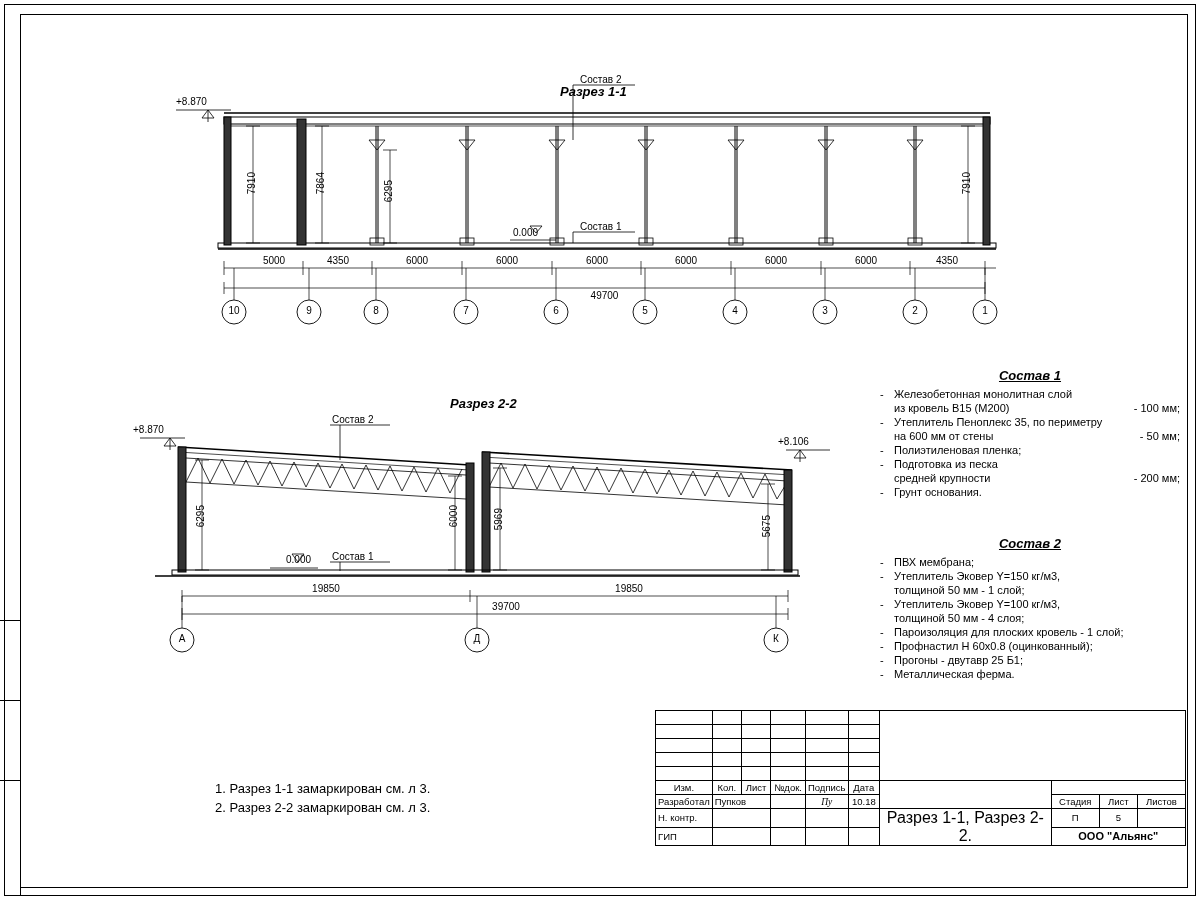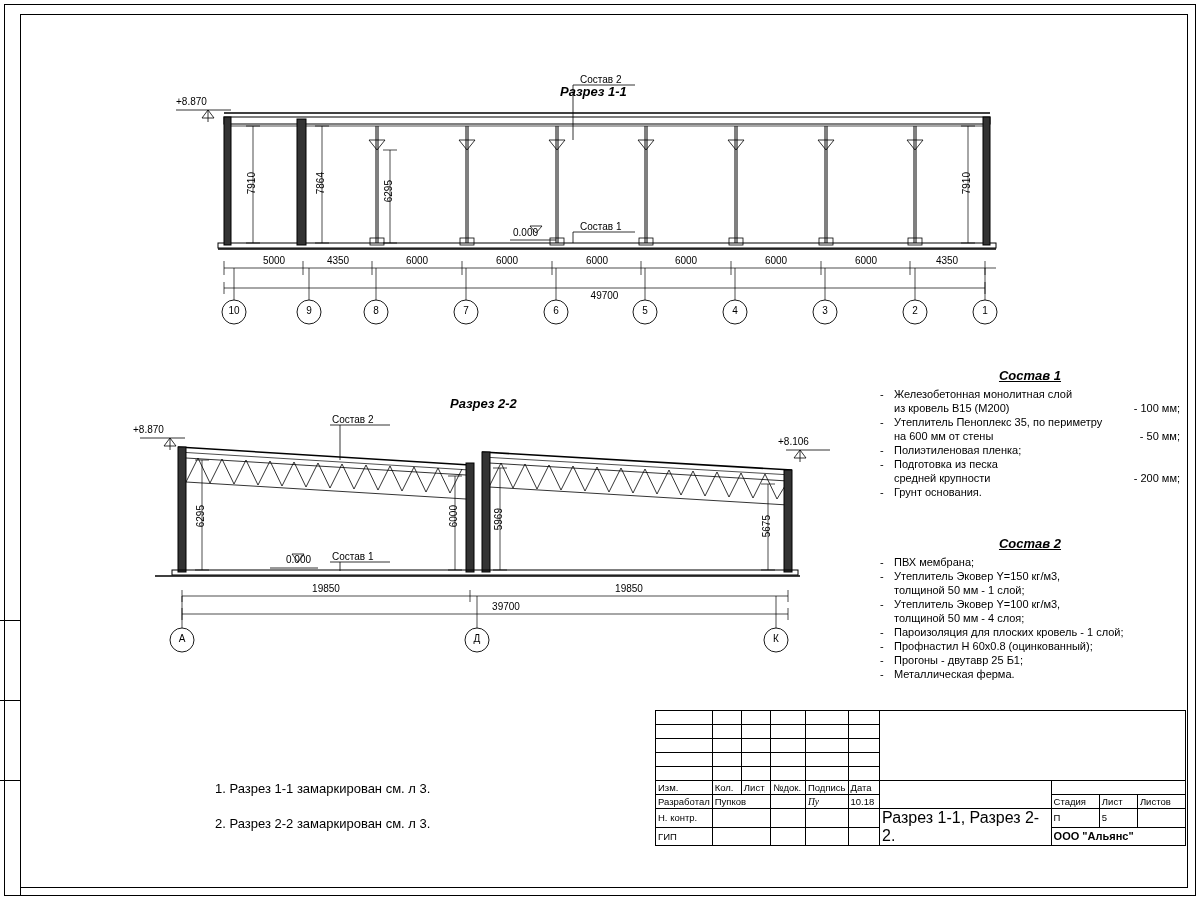--- a/index.html
+++ b/index.html
@@ -16,21 +16,21 @@
   .abs{position:absolute;}
   .note{font-size:13px;}
   .spec-title{font-style:italic;font-weight:bold;font-size:13px;text-decoration:underline;text-align:center;}
   .spec ul{list-style:none;margin:4px 0 0 0;padding:0;}
   .spec li{font-size:11px;line-height:14px;display:flex;}
   .spec li .d{width:14px;flex:none;}
   .spec li .t{flex:1;}
   .spec li .t .row{display:flex;justify-content:space-between;}
   table.stamp{position:absolute;border-collapse:collapse;}
   table.stamp td{border:1px solid #000;font-size:9.5px;padding:0 2px;height:13px;}
-  .c{text-align:left;}
+  .c{text-align:center;}
   .vert{writing-mode:vertical-rl;transform:rotate(180deg);}
 </style>
 </head>
 <body>
 
 <div id="sheet">
   <div class="frame-outer"></div>
   <div class="frame-inner"></div>
   <div class="left-stub"></div>
   <div class="left-stub2"></div>
@@ -352,21 +352,21 @@
         </li>
       <li>
           <span class="d">-</span>
           <span class="t">Металлическая ферма.</span>
         </li>
     </ul>
   </div>
 
   <div class="abs" style="left:215px;top:781px;">
     <div class="note">1. Разрез 1-1 замаркирован см. л 3.</div>
-    <div class="note" style="margin-top:20px;">2. Разрез 2-2 замаркирован см. л 3.</div>
+    <div class="note" style="margin-top:4px;">2. Разрез 2-2 замаркирован см. л 3.</div>
   </div>
 
   <table class="stamp" style="left:655px;top:710px;width:531px;">
     <colgroup>
       <col style="width:32px">
         <col style="width:30px">
         <col style="width:30px">
         <col style="width:35px">
         <col style="width:42px">
         <col style="width:32px">

